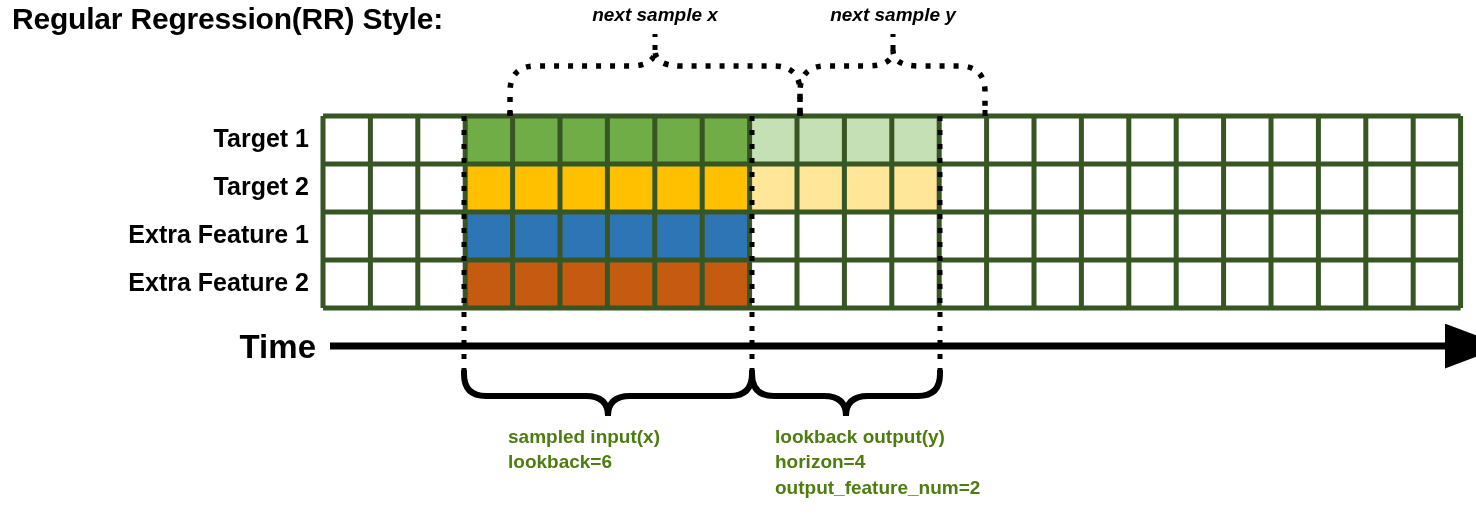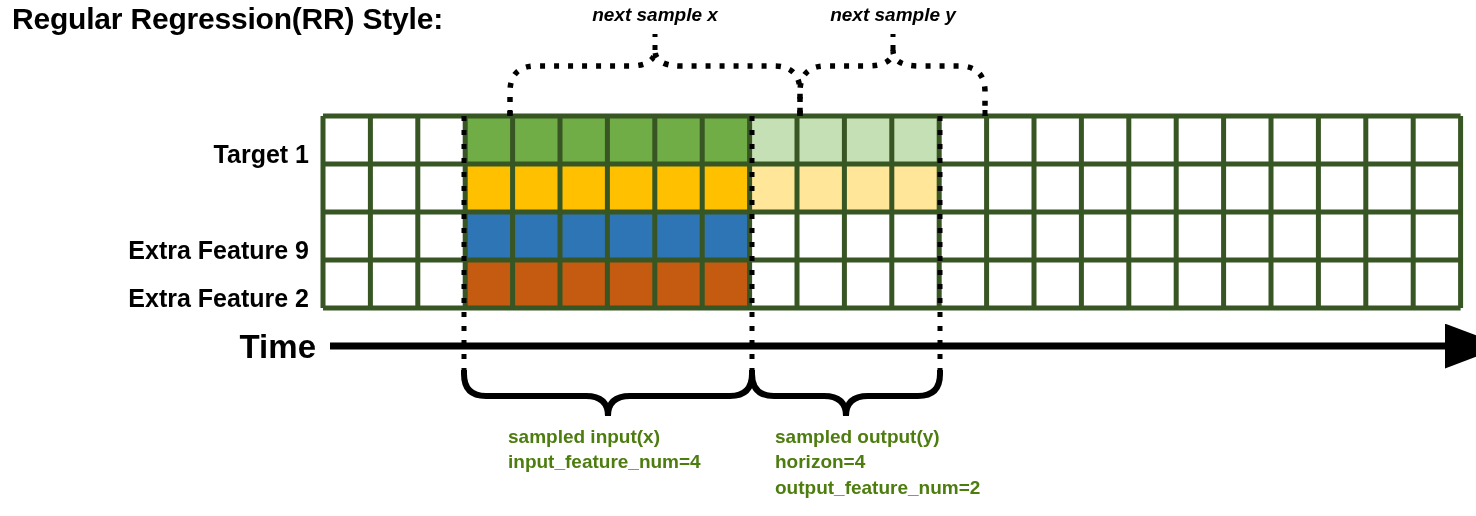--- a/index.html
+++ b/index.html
@@ -20,21 +20,21 @@
   .brace-label{
     position:absolute;top:2px;
     font-size:19px;font-weight:700;font-style:italic;color:#000;
     white-space:nowrap;text-align:center;
   }
 
   .row-label{
     position:absolute;right:0;
     width:300px;text-align:right;
     font-size:25px;font-weight:700;color:#000;
-    white-space:nowrap;line-height:1;margin-top:16px;
+    white-space:nowrap;line-height:1;
   }
 
   .time-label{
     position:absolute;left:0;width:300px;text-align:right;
     font-size:33px;font-weight:700;color:#000;
     white-space:nowrap;
   }
 
   .annot{
     position:absolute;
@@ -49,31 +49,32 @@
 <body>
 
 <div id="stage">
 
   <div class="title">Regular Regression(RR) Style:</div>
 
   <div class="brace-label" id="tb0" style="width: 260px; left: 525px; top: 4px;">next sample x</div>
   <div class="brace-label" id="tb1" style="width: 260px; left: 763px; top: 4px;">next sample y</div>
 
   <div class="row-label" id="rl0" style="left: 9px; top: 125.5px;">Target 1</div>
-  <div class="row-label" id="rl2" style="left: 9px; top: 221.5px;">Extra Feature 9</div>
+  <div class="row-label" id="rl1" style="left: 9px; top: 173.5px;">Target 2</div>
+  <div class="row-label" id="rl2" style="left: 9px; top: 221.5px;">Extra Feature 1</div>
   <div class="row-label" id="rl3" style="left: 9px; top: 269.5px;">Extra Feature 2</div>
 
   <div class="time-label" id="tlab" style="left: 16px; top: 328px;">Time</div>
 
   <div class="annot" id="an0" style="left: 508px; top: 424px;">
     <div>sampled input(x)</div>
-    <div>input_feature_num=4</div>
+    <div>lookback=6</div>
   </div>
   <div class="annot" id="an1" style="left: 775px; top: 424px;">
-    <div>sampled output(y)</div>
+    <div>lookback output(y)</div>
     <div>horizon=4</div>
     <div>output_feature_num=2</div>
   </div>
 
   <svg class="layer" id="vec">
     <defs>
       <marker id="arrowhead" markerWidth="9" markerHeight="9" refX="1" refY="3.2" orient="auto" markerUnits="strokeWidth">
         <path d="M0,0 L0,6.4 L8.5,3.2 z" fill="#000"></path>
       </marker>
     </defs>

